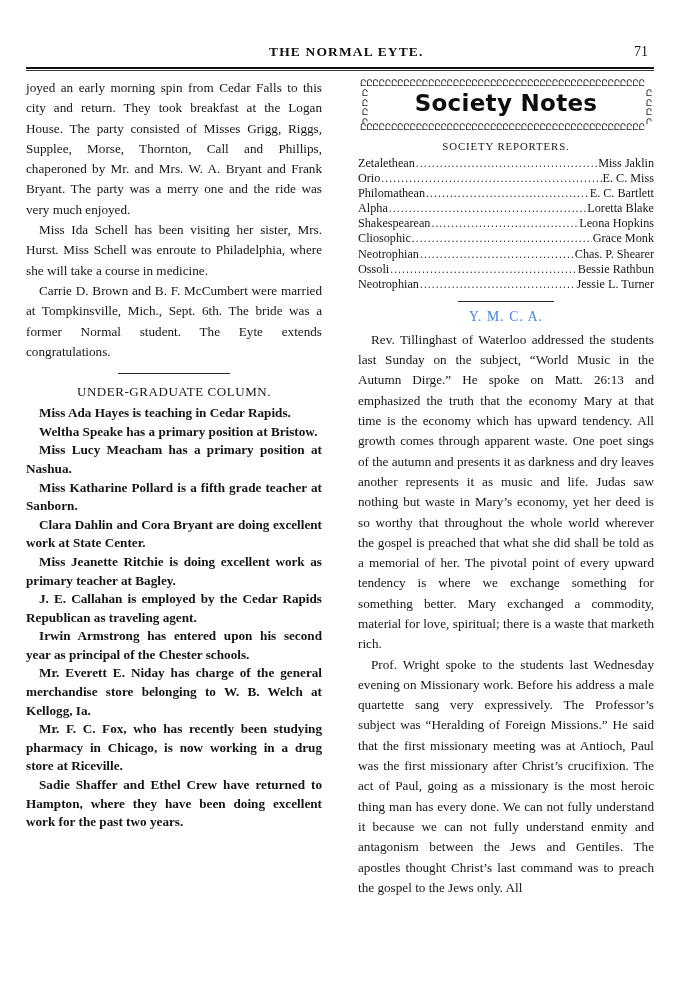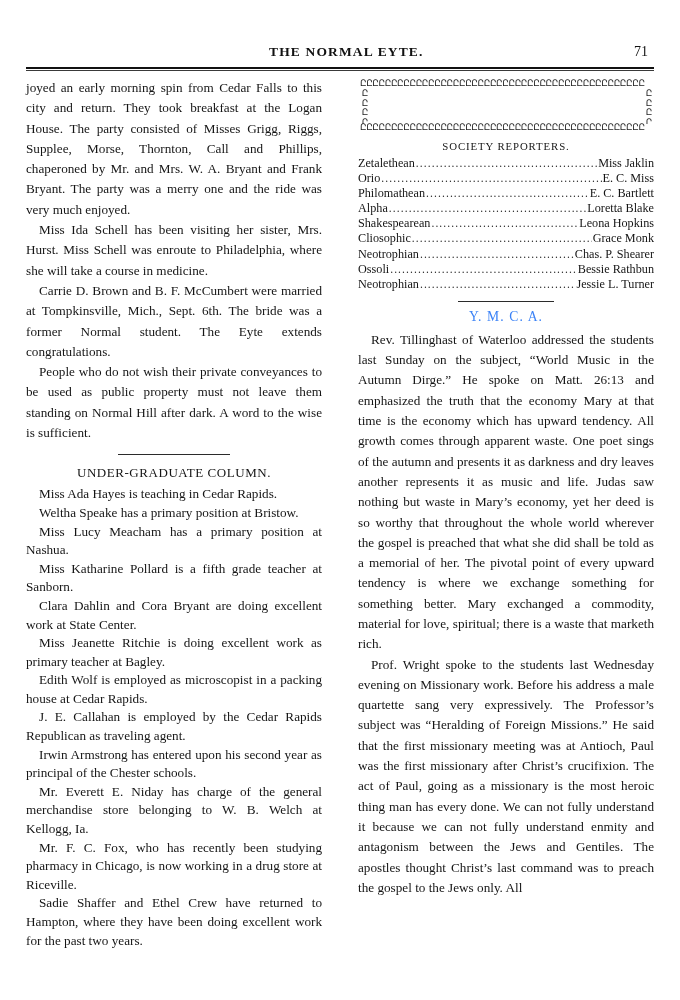--- a/index.html
+++ b/index.html
@@ -94,21 +94,21 @@
     margin: 0 0 0 0;
     font-size: 13.2px;
     line-height: 20.3px;
     text-align: justify;
     text-indent: 13px;
     font-family: "Liberation Serif", "DejaVu Serif", serif;
     color: #151515;
     -webkit-hyphens: none;
     hyphens: none;
   }
-  p.bodytext.tight { line-height: 18.6px; }
+  p.bodytext.tight { line-height: 18.6px; font-weight: bold; }
   p.noindent { text-indent: 0; }
 
   
   .sec-rule {
     width: 112px;
     height: 1px;
     background: #2b2b2b;
     margin: 11px auto 10px auto;
   }
   .sec-head {
@@ -216,46 +216,45 @@
     <div class="runhead-rule"></div>
   </div>
 
   <div class="cols">
 
     <div class="col col-left">
 
       <p class="bodytext noindent">joyed an early morning spin from Cedar Falls to this city and return. They took breakfast at the Logan House. The party consisted of Misses Grigg, Riggs, Supplee, Morse, Thornton, Call and Phillips, chaperoned by Mr. and Mrs. W. A. Bryant and Frank Bryant. The party was a merry one and the ride was very much enjoyed.</p>
       <p class="bodytext">Miss Ida Schell has been visiting her sister, Mrs. Hurst. Miss Schell was enroute to Philadelphia, where she will take a course in medicine.</p>
       <p class="bodytext">Carrie D. Brown and B. F. McCumbert were married at Tompkinsville, Mich., Sept. 6th. The bride was a former Normal student. The Eyte extends congratulations.</p>
-      <p class="bodytext">People who do not wish their private conveyances to be used as public property must not leave them standing on Normal Hill after dark. A word to the wise is sufficient.</p>
 
       <div class="sec-rule"></div>
       <div class="sec-head">UNDER-GRADUATE COLUMN.</div>
 
       <p class="bodytext tight">Miss Ada Hayes is teaching in Cedar Rapids.</p>
       <p class="bodytext tight">Weltha Speake has a primary position at Bristow.</p>
       <p class="bodytext tight">Miss Lucy Meacham has a primary position at Nashua.</p>
       <p class="bodytext tight">Miss Katharine Pollard is a fifth grade teacher at Sanborn.</p>
       <p class="bodytext tight">Clara Dahlin and Cora Bryant are doing excellent work at State Center.</p>
       <p class="bodytext tight">Miss Jeanette Ritchie is doing excellent work as primary teacher at Bagley.</p>
-      <p class="bodytext tight">Edith Wolf is employed as microscopist in a packing house at Cedar Rapids.</p>
       <p class="bodytext tight">J. E. Callahan is employed by the Cedar Rapids Republican as traveling agent.</p>
       <p class="bodytext tight">Irwin Armstrong has entered upon his second year as principal of the Chester schools.</p>
       <p class="bodytext tight">Mr. Everett E. Niday has charge of the general merchandise store belonging to W. B. Welch at Kellogg, Ia.</p>
       <p class="bodytext tight">Mr. F. C. Fox, who has recently been studying pharmacy in Chicago, is now working in a drug store at Riceville.</p>
       <p class="bodytext tight">Sadie Shaffer and Ethel Crew have returned to Hampton, where they have been doing excellent work for the past two years.</p>
     </div>
 
     <div class="col col-right">
 
       <div class="ornbox">
         <div class="orn-edge orn-top">ԸԸԸԸԸԸԸԸԸԸԸԸԸԸԸԸԸԸԸԸԸԸԸԸԸԸԸԸԸԸԸԸԸԸԸԸԸԸԸԸԸԸԸԸԸԸ</div>
         <div class="orn-edge orn-bottom">ԸԸԸԸԸԸԸԸԸԸԸԸԸԸԸԸԸԸԸԸԸԸԸԸԸԸԸԸԸԸԸԸԸԸԸԸԸԸԸԸԸԸԸԸԸԸ</div>
         <div class="orn-edge orn-left">ԸԸԸԸԸԸԸԸ</div>
         <div class="orn-edge orn-right">ԸԸԸԸԸԸԸԸ</div>
+        <div class="orn-title">Society Notes</div>
       </div>
 
       <div class="reporters-head">SOCIETY REPORTERS.</div>
 
       <ul class="reporters">
         <li>
           <span class="rep-soc">Zetalethean</span>
           <span class="rep-dots">..............................................................</span>
           <span class="rep-name">Miss Jaklin</span>
         </li>

